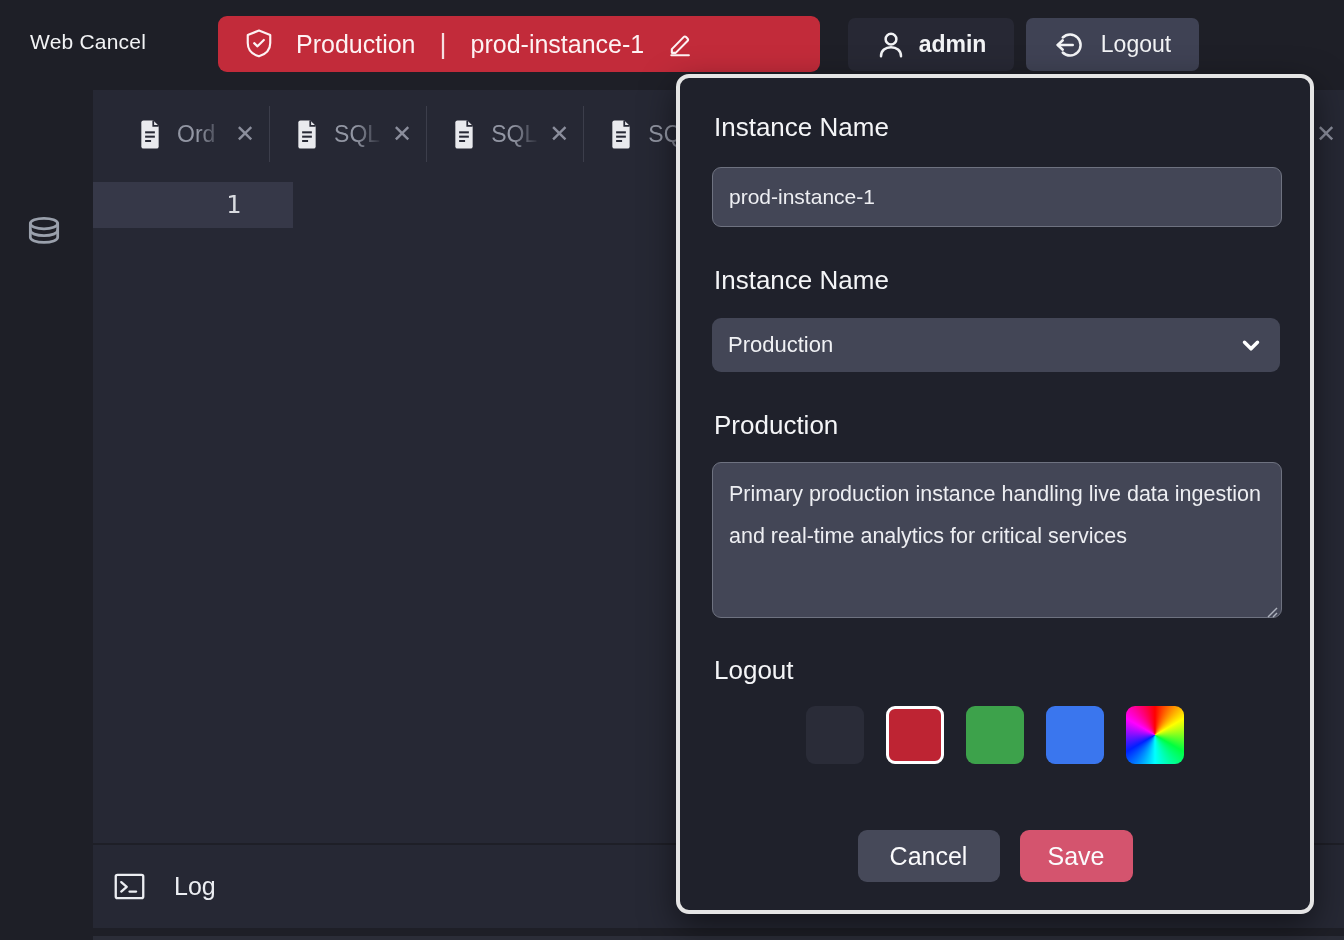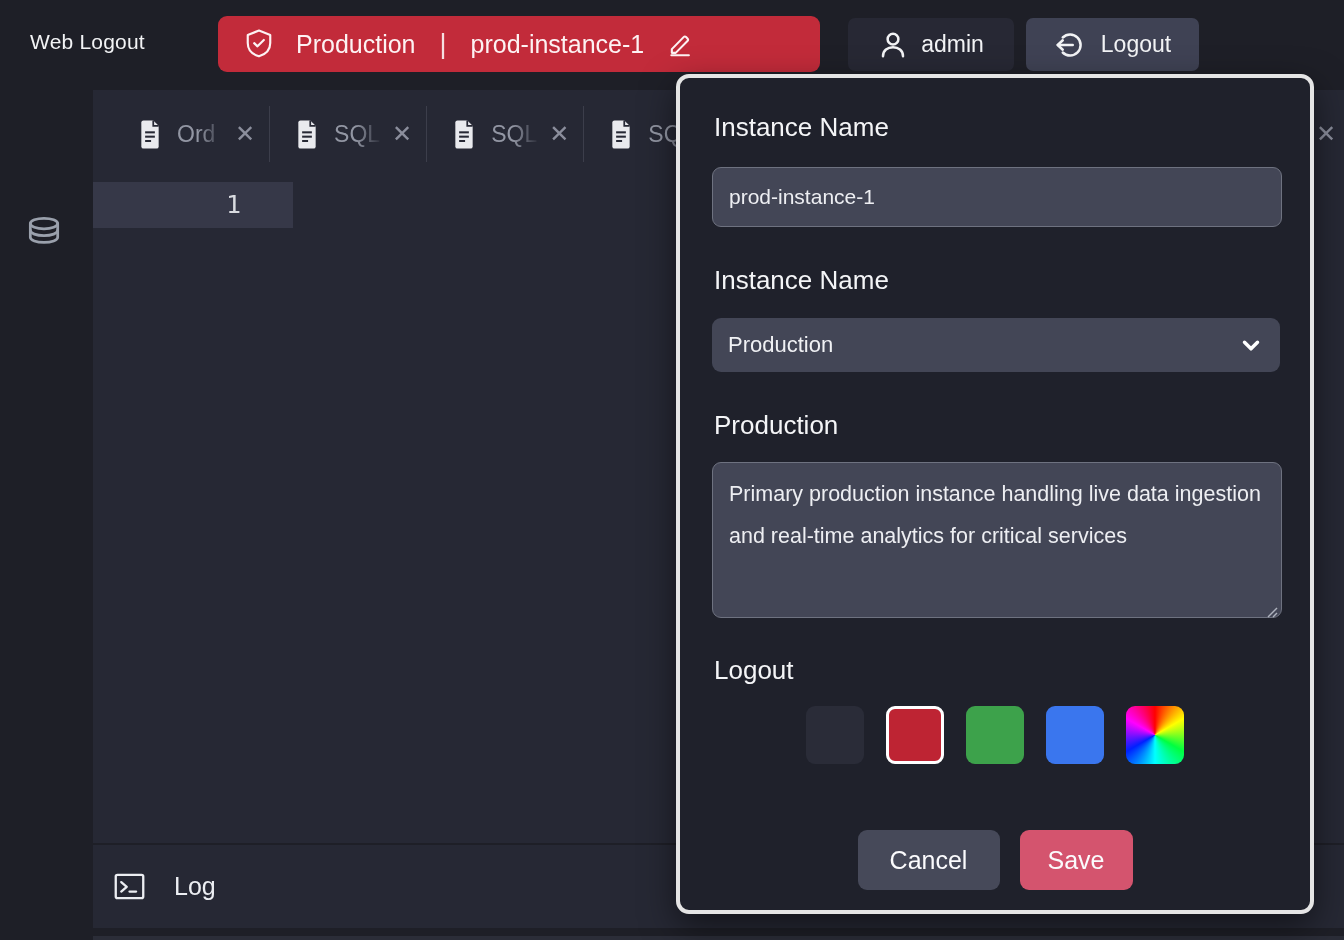--- a/index.html
+++ b/index.html
@@ -22,21 +22,21 @@
     display:flex; align-items:center; padding:0 26px; cursor:pointer;
   }
   .env-badge .txt { font-size:25px; color:#fdf2f3; }
   .env-badge .sep { margin:0 24px; font-size:27px; font-weight:300; color:rgba(255,255,255,.85); }
   .env-badge .shield { margin-right:22px; }
   .env-badge .pencil { margin-left:22px; }
   .user-btn, .logout-btn {
     position:absolute; top:18px; height:53px; border-radius:7px;
     display:flex; align-items:center; justify-content:center; gap:13px; cursor:pointer;
   }
-  .user-btn { left:848px; width:166px; background:#272834; font-weight:400; font-size:23px; }
+  .user-btn { left:848px; width:166px; background:#272834; font-weight:700; font-size:23px; }
   .logout-btn { left:1026px; width:173px; background:#3f4254; font-size:23px;gap:17px; }
 
   
   .sidebar { position:absolute; left:0; top:90px; width:93px; bottom:0; }
   .db-icon { position:absolute; left:24px; top:114px; cursor:pointer; }
 
   
   .tabbar {
     position:absolute; left:93px; top:90px; right:0; height:88px;
     background:#262834; display:flex; align-items:center; padding-left:20px;
@@ -100,30 +100,30 @@
     position:absolute; left:0; right:0; top:628px;
     display:flex; justify-content:center; gap:22px;
   }
   .swatch { width:58px; height:58px; border-radius:9px; cursor:pointer; }
   .swatch.rainbow { background:conic-gradient(#ff0000,#ffff00,#00ff40,#00ffff,#0020ff,#ff00ff,#ff0000); }
   .swatch.selected { border:3.5px solid #ffffff; }
   .dlg-actions {
     position:absolute; left:0; right:0; top:752px;
     display:flex; justify-content:center; gap:20px;
   }
-  .btn { height:60px; border:none; border-radius:9px; font-size:25px; color:#fbfbfd;
+  .btn { height:52px; border:none; border-radius:9px; font-size:25px; color:#fbfbfd;
          font-family:"Liberation Sans",sans-serif; cursor:pointer; }
   .btn.cancel { width:142px; background:#464959; }
   .btn.save { width:113px; background:#d4546e; }
 </style>
 </head>
 <body>
 
 <header class="topbar">
-  <div class="app-title">Web Logout</div>
+  <div class="app-title">Web Cancel</div>
 
   <div class="env-badge">
     <span class="shield">
       <svg width="30" height="34" viewBox="0 0 28 30" fill="none" stroke="#fdf2f3" stroke-width="2" stroke-linecap="round" stroke-linejoin="round">
         <path d="M14 2.5 L24.5 6.5 V14 c0 7-4.6 10.6-10.5 12.5 C7.6 24.6 3.5 21 3.5 14 V6.5 Z"></path>
         <polyline points="9.5 14.2, 12.6 17.2, 18.5 11.2"></polyline>
       </svg>
     </span>
     <span class="txt">Production</span>
     <span class="sep">|</span>

